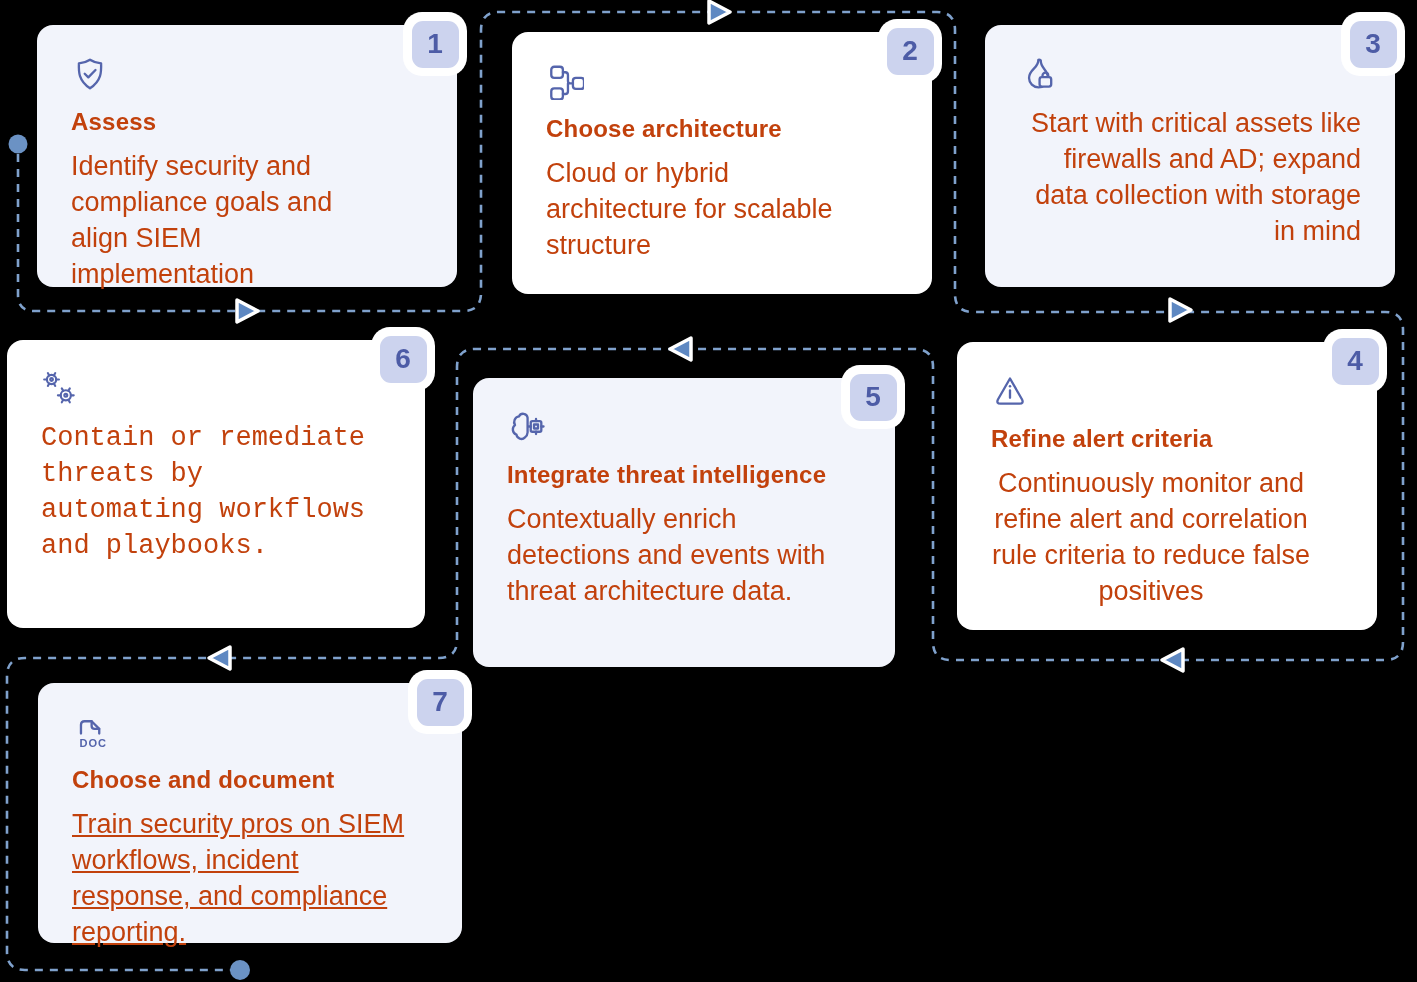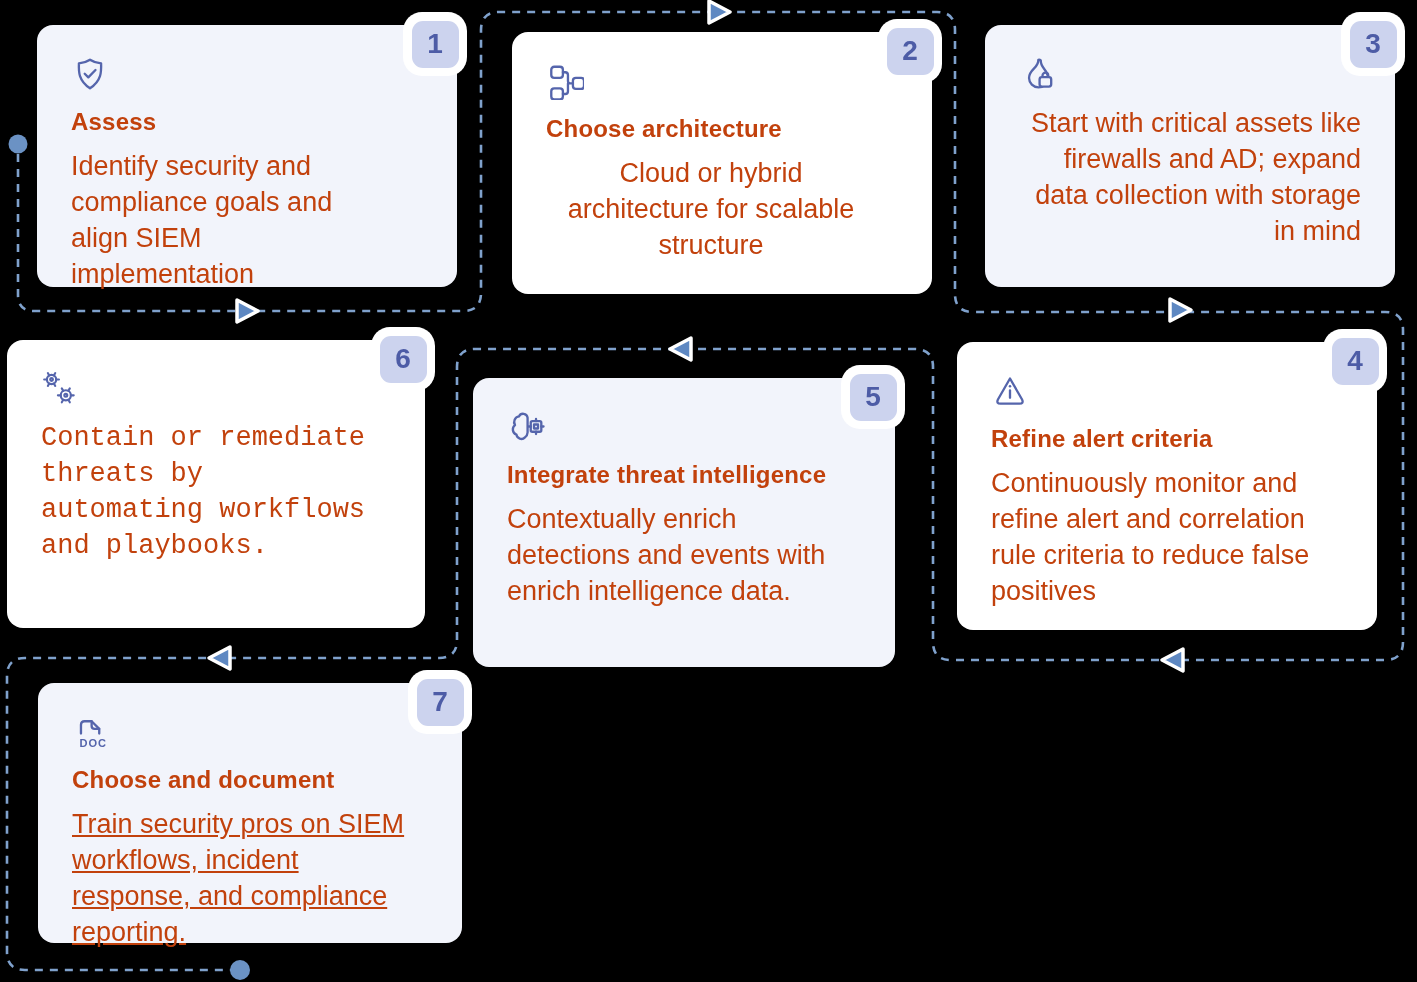--- a/index.html
+++ b/index.html
@@ -17,23 +17,23 @@
   .title{margin:15px 34px 0 34px;font-size:24px;font-weight:bold;color:#c2410c;letter-spacing:.2px;}
   .body{margin:12px 34px 0 34px;font-size:27px;line-height:36px;color:#c2410c;}
   .c1{left:37px;top:25px;width:420px;height:262px;}
   .c2{left:512px;top:32px;width:420px;height:262px;}
   .c3{left:985px;top:25px;width:410px;height:262px;}
   .c4{left:957px;top:342px;width:420px;height:288px;}
   .c5{left:473px;top:378px;width:422px;height:289px;}
   .c6{left:7px;top:340px;width:418px;height:288px;}
   .c7{left:38px;top:683px;width:424px;height:260px;}
   .c1 .body{max-width:320px;}
-  .c2 .body{max-width:330px;text-align:center;}
+  .c2 .body{max-width:330px;}
   .c3 .body{max-width:352px;text-align:right;}
-  .c4 .body{max-width:320px;}
+  .c4 .body{max-width:320px;text-align:center;}
   .c5 .body{max-width:348px;}
   .c6 .body{max-width:328px;font-family:Liberation Mono, monospace;}
   .c7 .body{max-width:340px;text-decoration:underline;}
 </style>
 </head>
 <body>
 
 <div id="stage">
 
   <svg id="connector" width="1417" height="982" viewBox="0 0 1417 982">
@@ -112,21 +112,21 @@
     <div class="badge-outer">
       <div class="badge-inner">5</div>
     </div>
     <svg class="icon" width="38" height="38" viewBox="0 0 36 36" fill="none" stroke="#5565ac" stroke-width="2.2" stroke-linecap="round" stroke-linejoin="round">
       <path d="M19.5 9.2 a4.3 4.3 0 0 0 -8.2 -1.2 a5.4 5.4 0 0 0 -3.7 8.2 a5.1 5.1 0 0 0 1.3 8.9 a4.7 4.7 0 0 0 8.1 2.7 c1.5 -1.2 2.5 -2.7 2.5 -4.5 V9.2"></path>
       <rect x="22.5" y="12.5" width="10" height="10" rx="1.4"></rect>
       <rect x="25.6" y="15.6" width="3.8" height="3.8"></rect>
       <path d="M27.5 12.5 V10.4 M27.5 22.5 v2.1 M22.5 17.5 h-2.1 M32.5 17.5 h2.1"></path>
     </svg>
     <div class="title">Integrate threat intelligence</div>
-    <div class="body">Contextually enrich detections and events with enrich intelligence data.</div>
+    <div class="body">Contextually enrich detections and events with threat architecture data.</div>
   </div>
 
   <div class="card white c6">
     <div class="badge-outer">
       <div class="badge-inner">6</div>
     </div>
     <svg class="icon" width="38" height="38" viewBox="0 0 36 36" fill="none" stroke="#5565ac" stroke-width="2" stroke-linecap="round" stroke-linejoin="round">
       <circle cx="10" cy="9" r="4.4"></circle>
       <circle cx="10" cy="9" r="1.3"></circle>
       <path d="M14.4 9 h2.6 M12.2 12.8 l1.3 2.3 M7.8 12.8 l-1.3 2.3 M5.6 9 H3 M7.8 5.2 L6.5 2.9 M12.2 5.2 l1.3 -2.3"></path>

